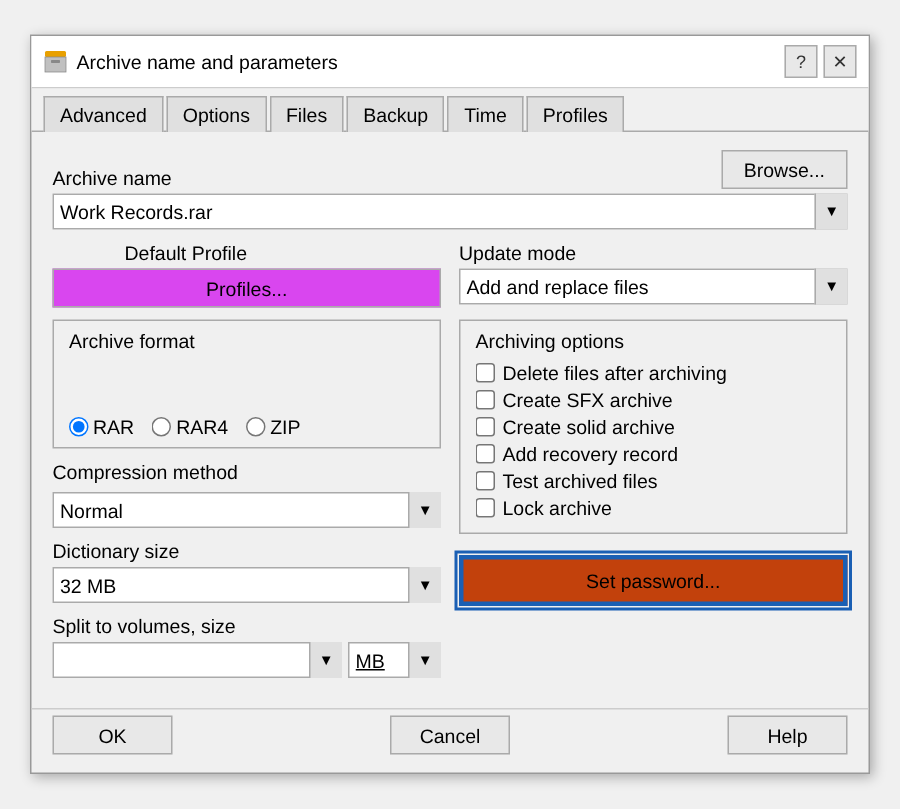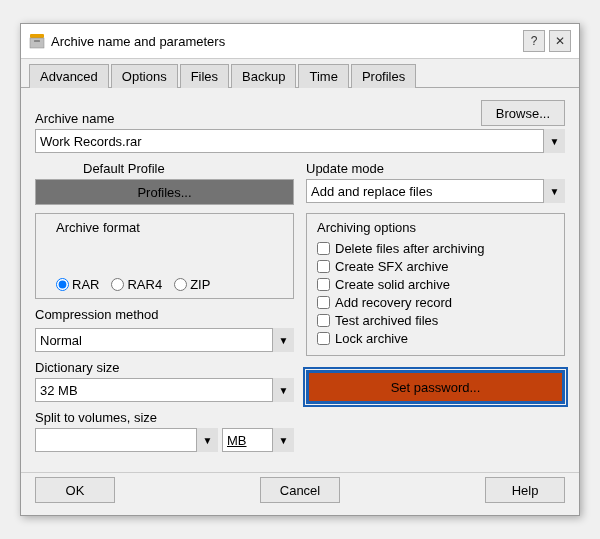--- a/index.html
+++ b/index.html
@@ -153,21 +153,21 @@
       display: flex;
       gap: 12px;
       margin-bottom: 8px;
     }
     .col-left { flex: 1; }
     .col-right { flex: 1; }
 
     
     .format-group {
       border: 1px solid #aaa;
-      padding: 6px 20px;
+      padding: 6px 10px;
       margin-bottom: 8px;
     }
     .format-label {
       font-size: 13px;
       margin-bottom: 6px;
     }
     .radio-row {
       display: flex;
       gap: 12px;
       align-items: center;
@@ -236,21 +236,21 @@
       background: #e8e8e8;
     }
 
     
     .profiles-btn {
       width: 100%;
       height: 26px;
       font-size: 13px;
       cursor: pointer;
       border: 1px solid #aaa;
-      background: #737373;
+      background: #d946ef;
     }
   </style>
 </head>
 <body>
 
 <div class="dialog">
 
   <div class="title-bar">
     <div class="title-bar-left">
       <div class="title-icon">
@@ -364,21 +364,21 @@
 
         <div>
           <div class="label" style="margin-bottom:3px;">Split to volumes, size</div>
           <div style="display:flex; gap:4px;">
             <div class="select-wrap" style="flex:1;">
               <select>
                 <option value=""></option>
               </select>
               <div class="arrow">▼</div>
             </div>
-            <div class="select-wrap" style="width:72px;text-decoration:underline;">
+            <div class="select-wrap" style="width:62px;text-decoration:underline;">
               <select>
                 <option>B</option>
                 <option>KB</option>
                 <option selected="">MB</option>
                 <option>GB</option>
               </select>
               <div class="arrow">▼</div>
             </div>
           </div>
         </div>

